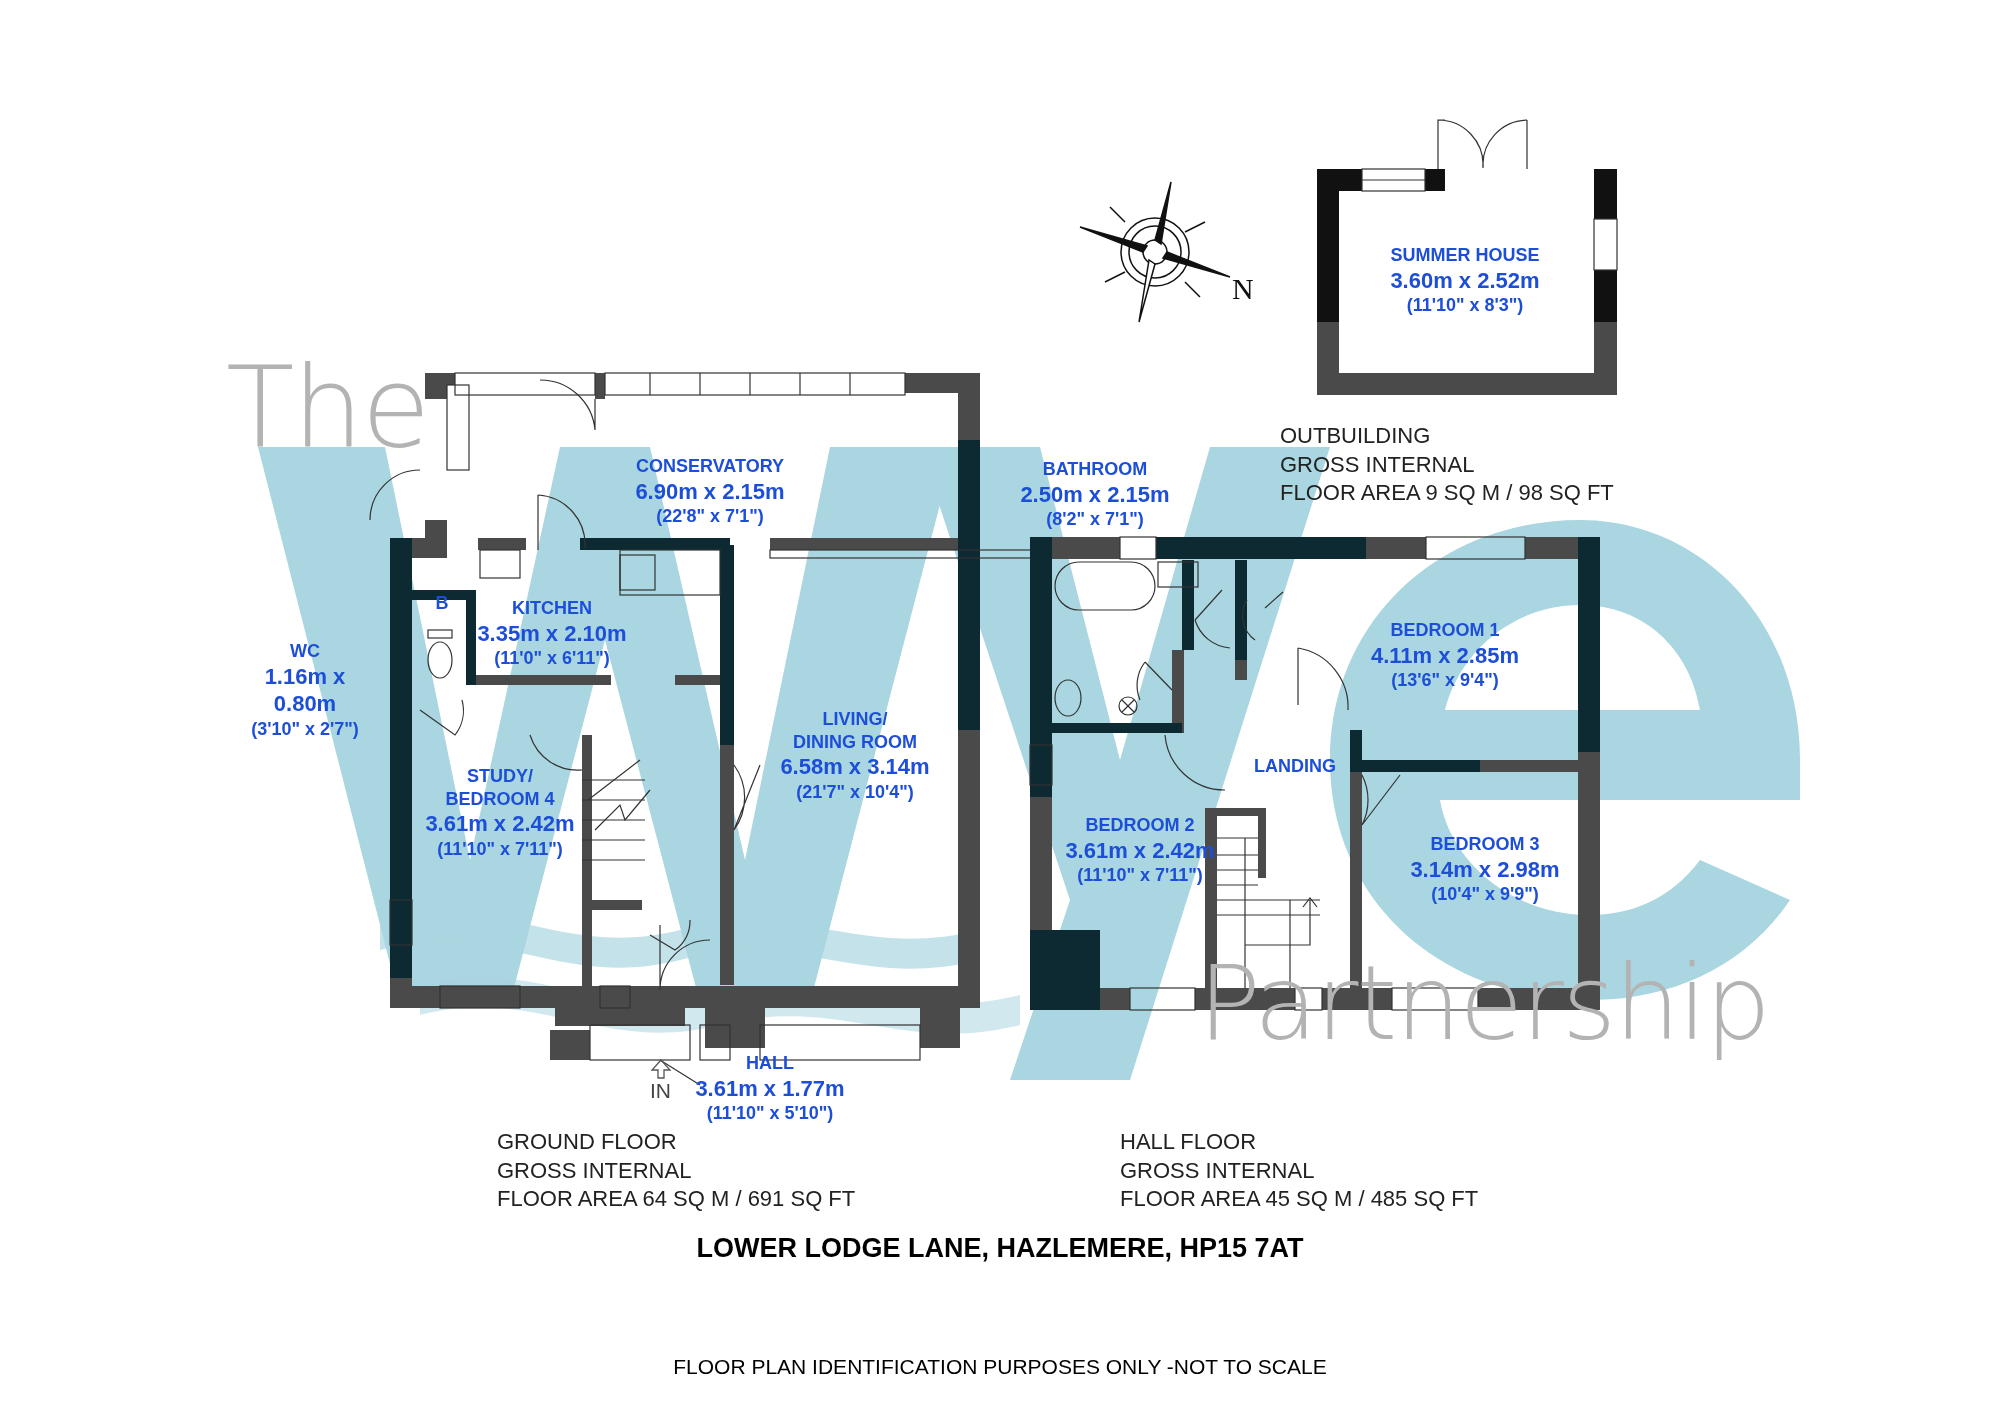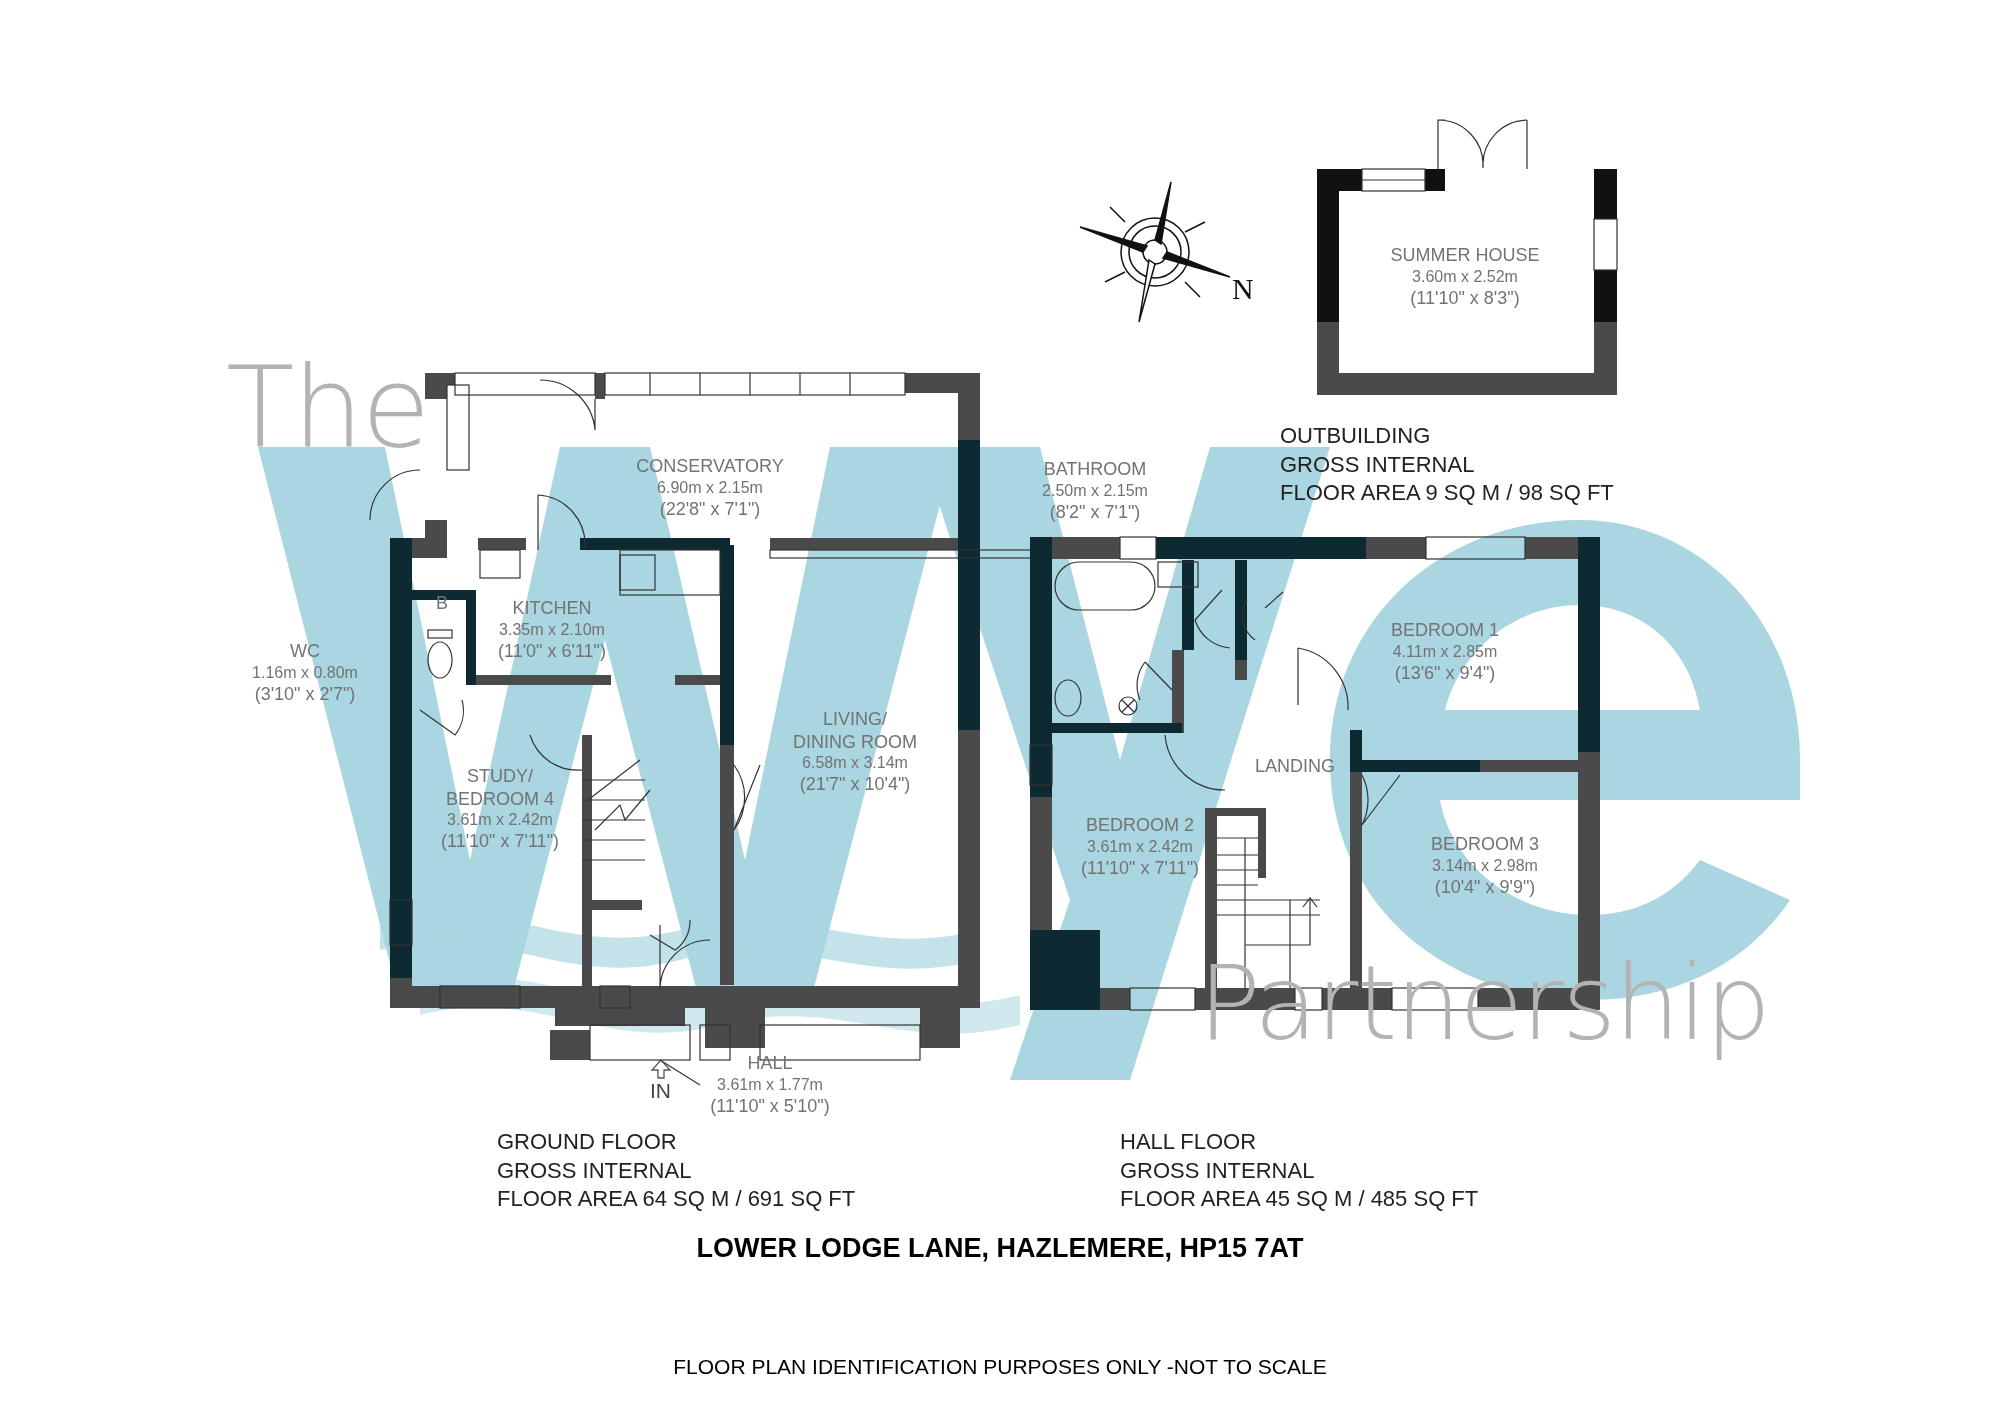--- a/index.html
+++ b/index.html
@@ -1,20 +1,20 @@
 <!DOCTYPE html>
 <html><head>
 <meta charset="utf-8">
 <style>
   html, body { margin: 0; padding: 0; background: #ffffff; }
   body { width: 2000px; height: 1413px; position: relative; overflow: hidden; font-family: "Liberation Sans", sans-serif; }
   #plan { position: absolute; left: 0; top: 0; width: 2000px; height: 1413px; }
-  .lbl { position: absolute; text-align: center; color: #737373; font-weight: normal; line-height: 1.25; font-family: "Liberation Sans", sans-serif; }
+  .lbl { position: absolute; text-align: center; color: #1d4ed8; font-weight: bold; line-height: 1.25; font-family: "Liberation Sans", sans-serif; }
   .lbl .nm { display: block; font-size: 18px; }
-  .lbl .m { display: block; font-size: 16px; }
+  .lbl .m { display: block; font-size: 22px; }
   .lbl .ft { display: block; font-size: 18px; }
   .area { position: absolute; color: #222; font-size: 22px; line-height: 1.3; font-family: "Liberation Sans", sans-serif; }
   .area span { display: block; }
   .title { position: absolute; left: 0; width: 2000px; text-align: center; color: #000; font-weight: bold; font-size: 27px; line-height: 1.37; font-family: "Liberation Sans", sans-serif; }
   .title span { display: block; }
   .disclaimer { position: absolute; left: 0; width: 2000px; top: 1355px; text-align: center; font-size: 21px; color: #000; font-family: "Liberation Sans", sans-serif; }
   .wm { position: absolute; color: #b3b3b3; font-weight: 300; font-family: "DejaVu Sans", sans-serif; margin-top: 24px; }
   .wm-the { left: 226px; top: 318px; font-size: 112px; letter-spacing: -2px; }
   .wm-partner { left: 1198px; top: 918px; font-size: 104px; letter-spacing: -2px; }
   .compass-n { position: absolute; left: 1232px; top: 272px; font-family: "Liberation Serif", serif; font-size: 30px; color: #111; }

